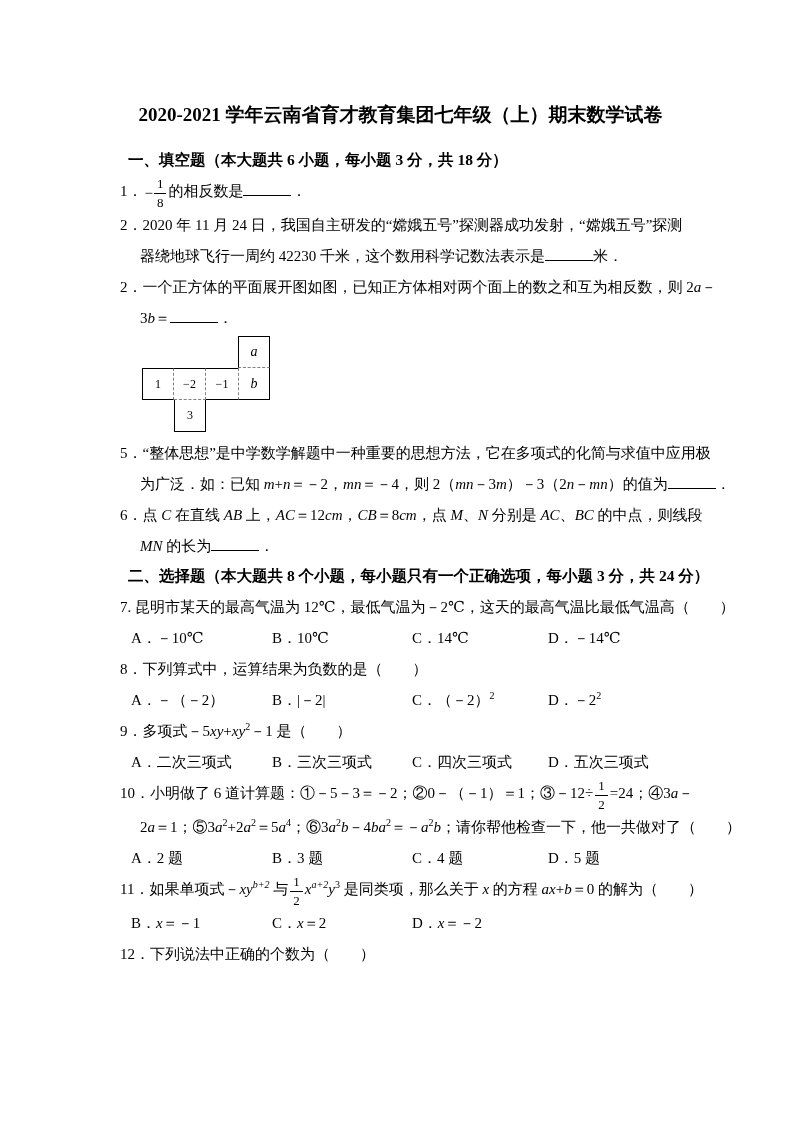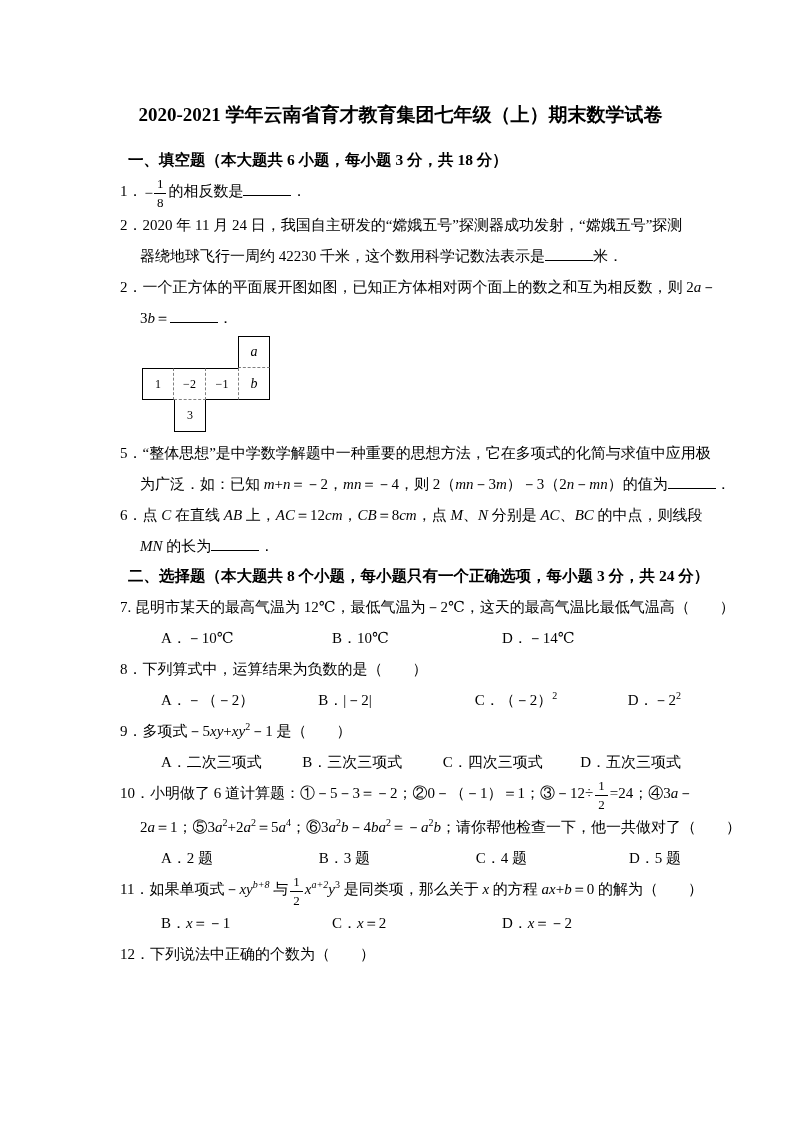--- a/index.html
+++ b/index.html
@@ -8,21 +8,21 @@
     font-family:"Liberation Serif","DejaVu Serif",serif;
     font-size:15px;overflow:hidden;
   }
   .page{box-sizing:border-box;width:793px;height:935px;padding:102px 112px 0 120px;}
   .doc-title{font-size:19px;font-weight:bold;text-align:center;line-height:26px;margin:0 0 18px 0;white-space:nowrap;}
   .sec-heading{font-weight:bold;font-size:15.5px;line-height:28px;margin:0 0 2px 8px;white-space:nowrap;}
   .question{margin:0;}
   .qline{line-height:31px;min-height:31px;white-space:nowrap;}
   .qline.cont{padding-left:20px;}
   .opts{display:flex;line-height:31px;padding-left:11px;white-space:nowrap;}
-  .opt{display:inline-block;margin-left:30px;}
+  .opt{display:inline-block;}
   .opt:nth-child(1){width:141px;}
   .opt:nth-child(2){width:140px;}
   .opt:nth-child(3){width:136px;}
   .opt:nth-child(4){flex:1;}
   .it{font-style:italic;}
   sup{font-size:10px;line-height:0;vertical-align:super;}
   sup.it{font-style:italic;}
   .blank{display:inline-block;width:48px;height:15px;border-bottom:1px solid #000;vertical-align:baseline;}
   .frac{display:inline-flex;align-items:center;vertical-align:middle;margin:0 2px;}
   .fneg{margin-right:1px;}
@@ -79,20 +79,21 @@
       </div>
     </div>
 
   <div class="sec-heading">二、选择题（本大题共 8 个小题，每小题只有一个正确选项，每小题 3 分，共 24 分）</div>
   <div id="sec2-questions">
       <div class="question">
         <div class="qline"><span>7. 昆明市某天的最高气温为 12℃，最低气温为－2℃，这天的最高气温比最低气温高（　　）</span></div>
         <div class="opts">
           <span class="opt"><span>A．－10℃</span></span>
           <span class="opt"><span>B．10℃</span></span>
+          <span class="opt"><span>C．14℃</span></span>
           <span class="opt"><span>D．－14℃</span></span>
         </div>
       </div>
       <div class="question">
         <div class="qline"><span>8．下列算式中，运算结果为负数的是（　　）</span></div>
         <div class="opts">
           <span class="opt"><span>A．－（－2）</span></span>
           <span class="opt"><span>B．|－2|</span></span>
           <span class="opt"><span>C．（－2）</span><sup>2</sup></span>
           <span class="opt"><span>D．－2</span><sup>2</sup></span>
@@ -116,21 +117,21 @@
           </span><span>=24；④3</span><span class="it">a</span><span>－</span></div>
         <div class="qline cont"><span>2</span><span class="it">a</span><span>＝1；⑤3</span><span class="it">a</span><sup>2</sup><span>+2</span><span class="it">a</span><sup>2</sup><span>＝5</span><span class="it">a</span><sup>4</sup><span>；⑥3</span><span class="it">a</span><sup>2</sup><span class="it">b</span><span>－4</span><span class="it">ba</span><sup>2</sup><span>＝－</span><span class="it">a</span><sup>2</sup><span class="it">b</span><span>；请你帮他检查一下，他一共做对了（　　）</span></div>
         <div class="opts">
           <span class="opt"><span>A．2 题</span></span>
           <span class="opt"><span>B．3 题</span></span>
           <span class="opt"><span>C．4 题</span></span>
           <span class="opt"><span>D．5 题</span></span>
         </div>
       </div>
       <div class="question">
-        <div class="qline"><span>11．如果单项式－</span><span class="it">xy</span><sup class="it">b+8</sup><span> 与</span><span class="frac">
+        <div class="qline"><span>11．如果单项式－</span><span class="it">xy</span><sup class="it">b+2</sup><span> 与</span><span class="frac">
             <span class="fstack">
               <span class="fnum">1</span>
               <span class="fden">2</span>
             </span>
           </span><span class="it">x</span><sup class="it">a+2</sup><span class="it">y</span><sup>3</sup><span> 是同类项，那么关于 </span><span class="it">x</span><span> 的方程 </span><span class="it">ax</span><span>+</span><span class="it">b</span><span>＝0 的解为（　　）</span></div>
         <div class="opts">
           <span class="opt"><span>B．</span><span class="it">x</span><span>＝－1</span></span>
           <span class="opt"><span>C．</span><span class="it">x</span><span>＝2</span></span>
           <span class="opt"><span>D．</span><span class="it">x</span><span>＝－2</span></span>
         </div>

